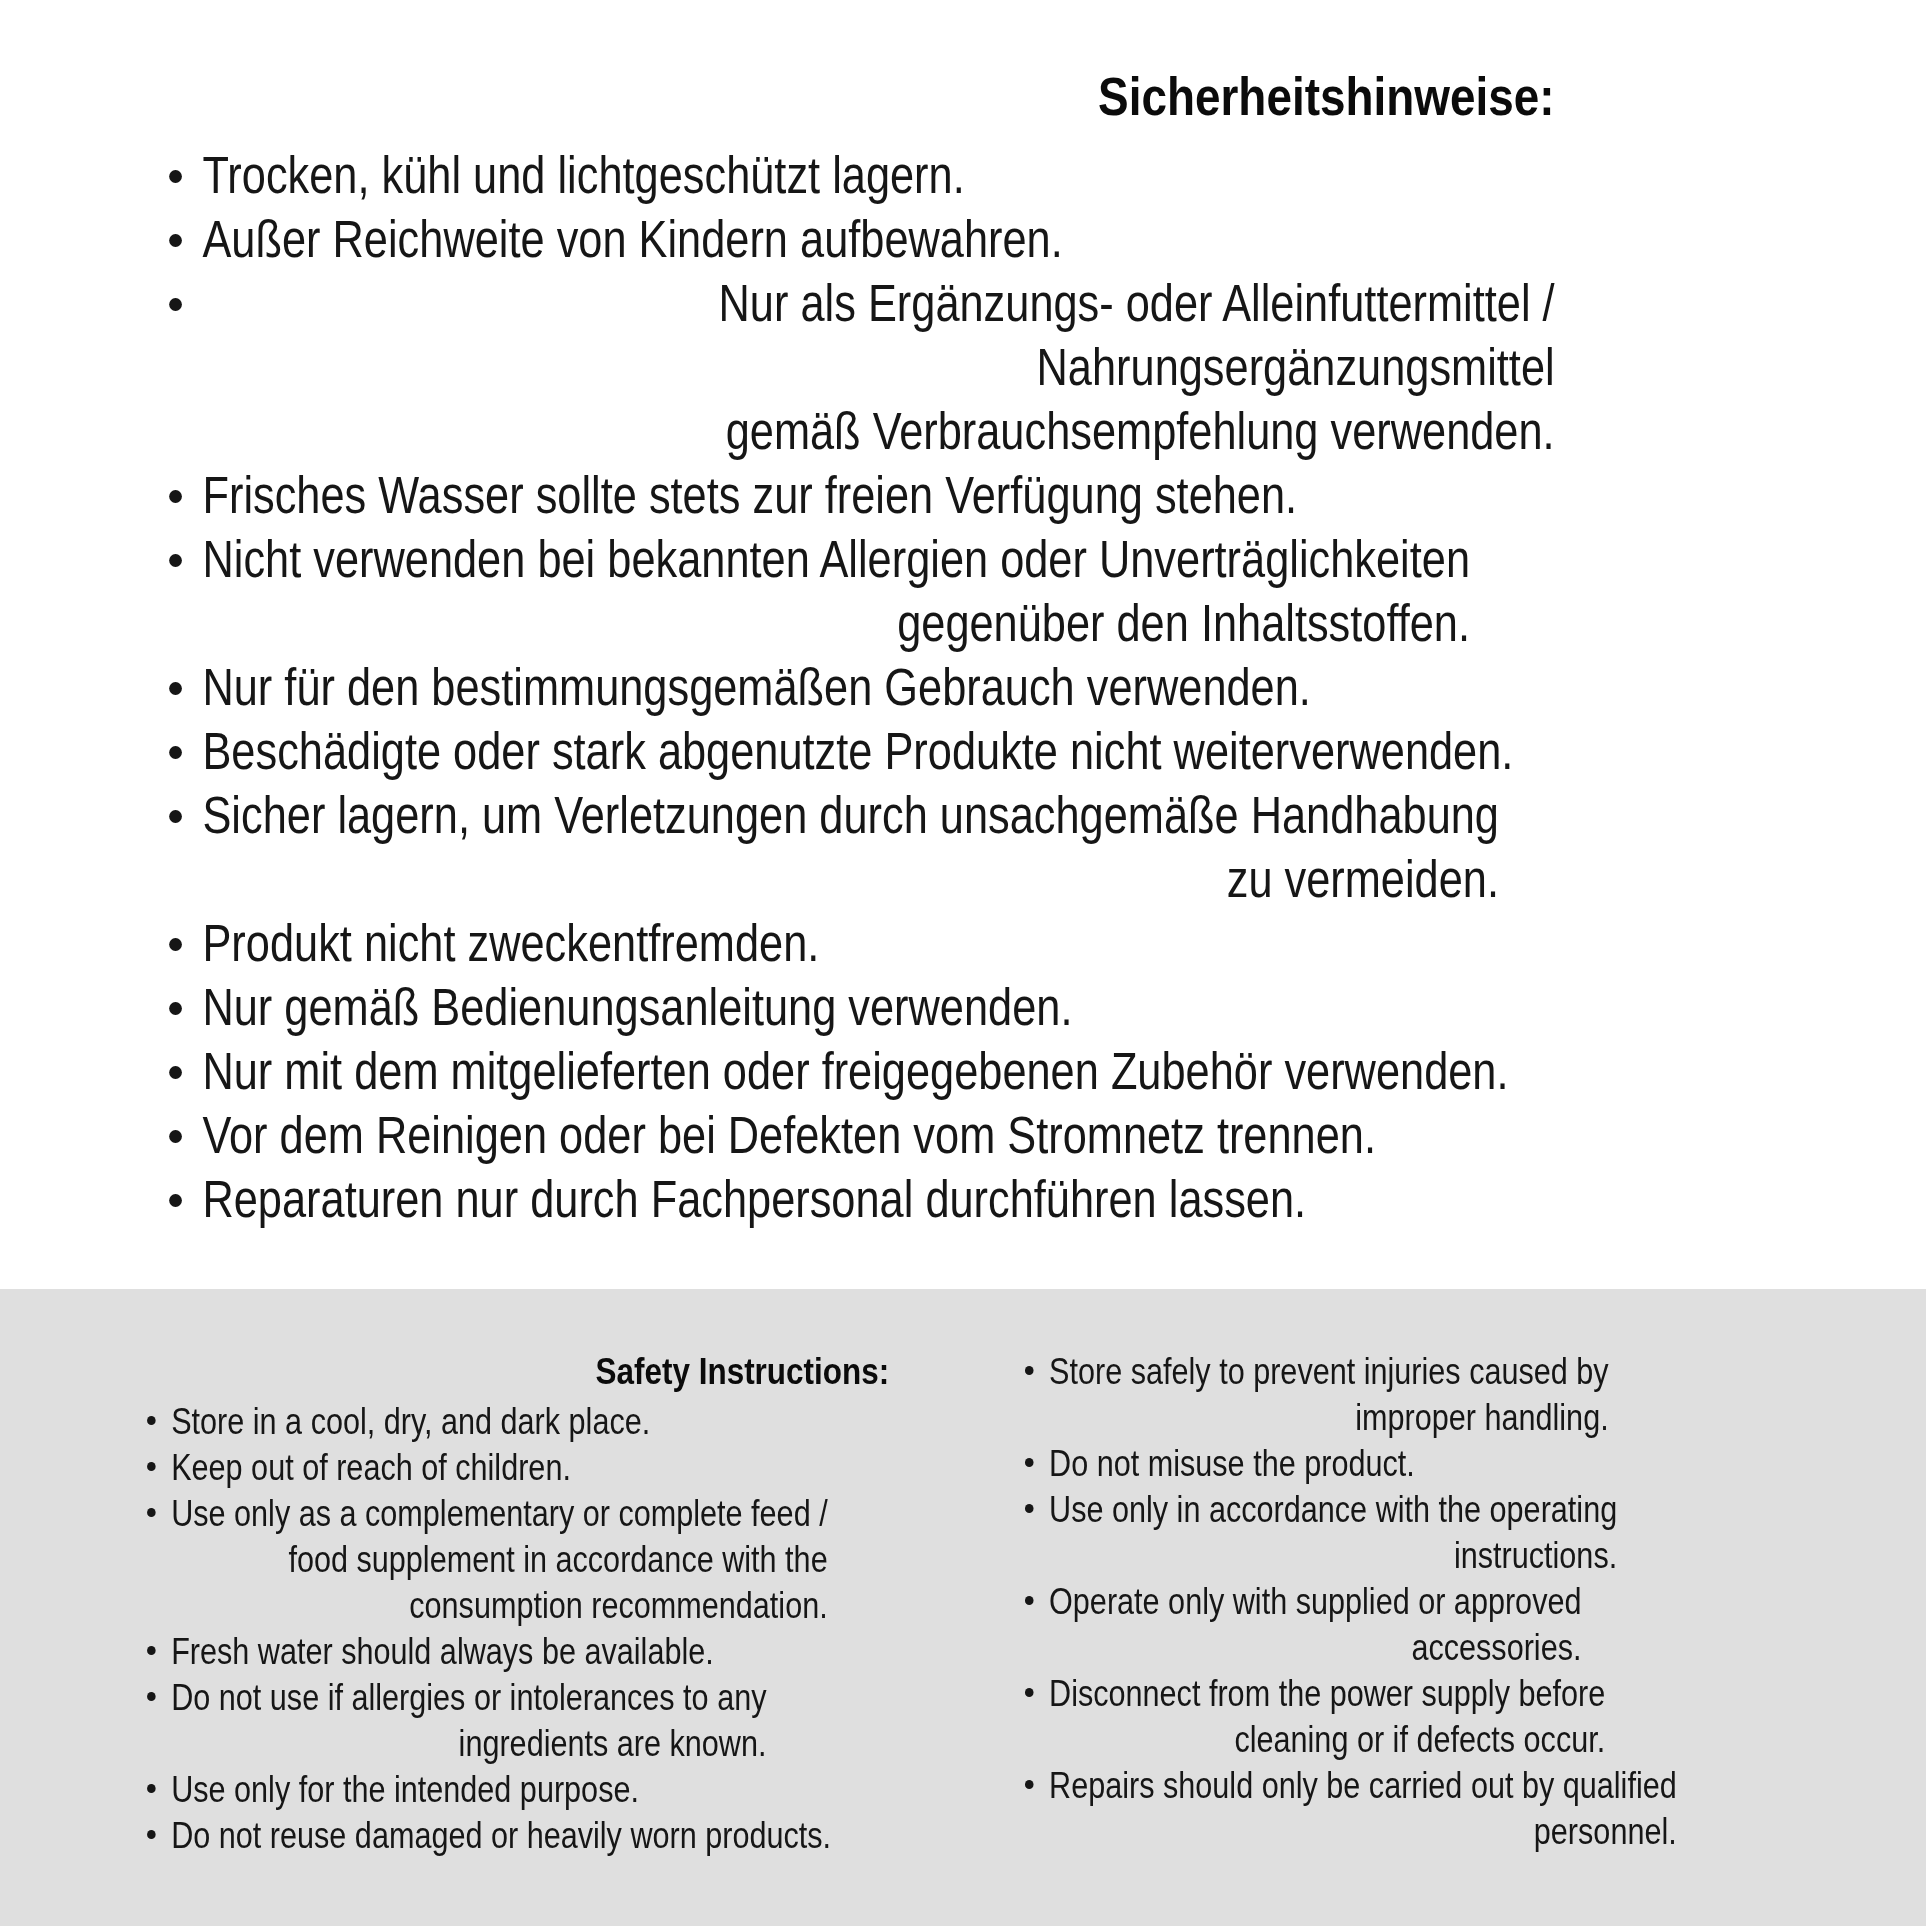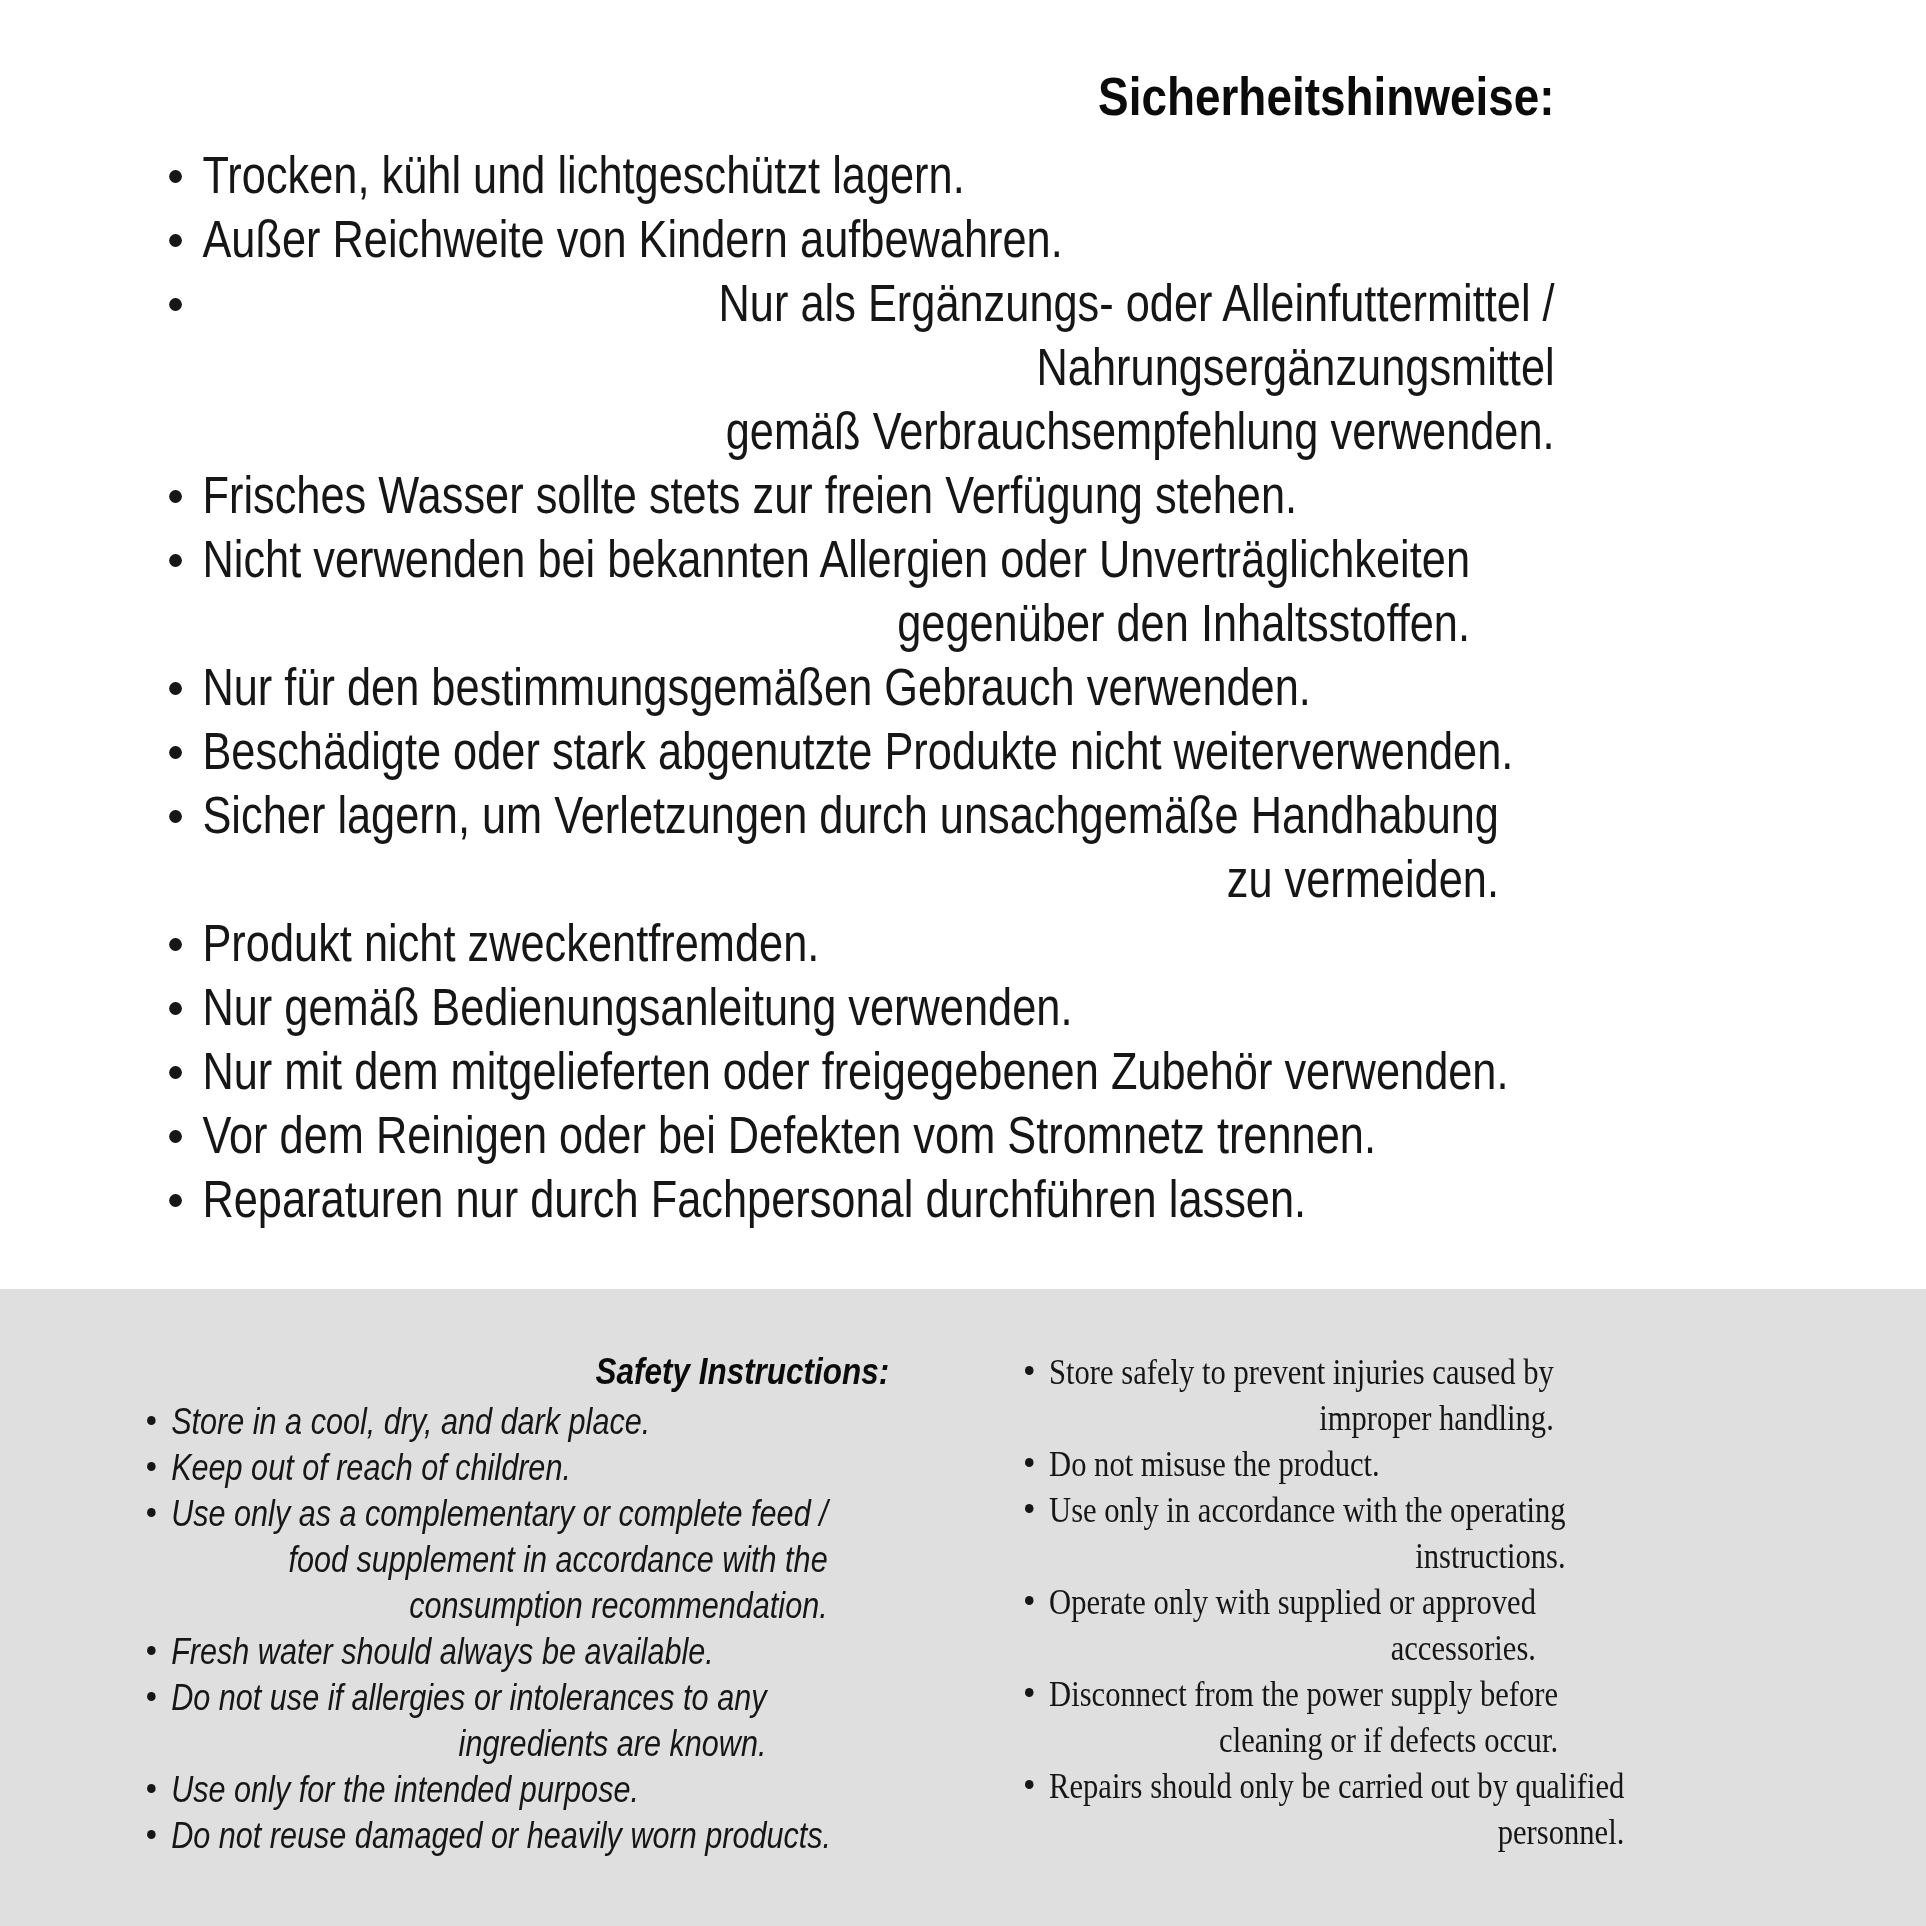--- a/index.html
+++ b/index.html
@@ -31,22 +31,22 @@
   .de-list .item{display:flex;align-items:flex-start;padding-left:39px;}
   .de-list .dot{
     flex:0 0 auto;width:14.8px;height:13px;border-radius:50%;
     background:#161616;margin-top:26px;margin-right:24.4px;
   }
   .de-list .text{white-space:pre-line;}
 
   
   .panel{position:absolute;left:0;top:1289px;width:1926px;height:637px;background:#dfdfdf;}
   .col{position:absolute;top:60px;}
-  .col-left{left:125px;width:899px;font-style:italic;}
-  .col-right{left:1025px;width:899px;font-family:Liberation Serif, serif;}
+  .col-left{left:125px;width:899px;}
+  .col-right{left:1025px;width:899px;}
   .en-title{
     margin:0;
     font-size:37px;line-height:46px;font-weight:700;
     color:#0b0b0b;white-space:nowrap;
   }
   .en-list{
     list-style:none;margin:0;padding:0;
     font-size:36px;line-height:46px;font-weight:400;
     color:#161616;
   }

